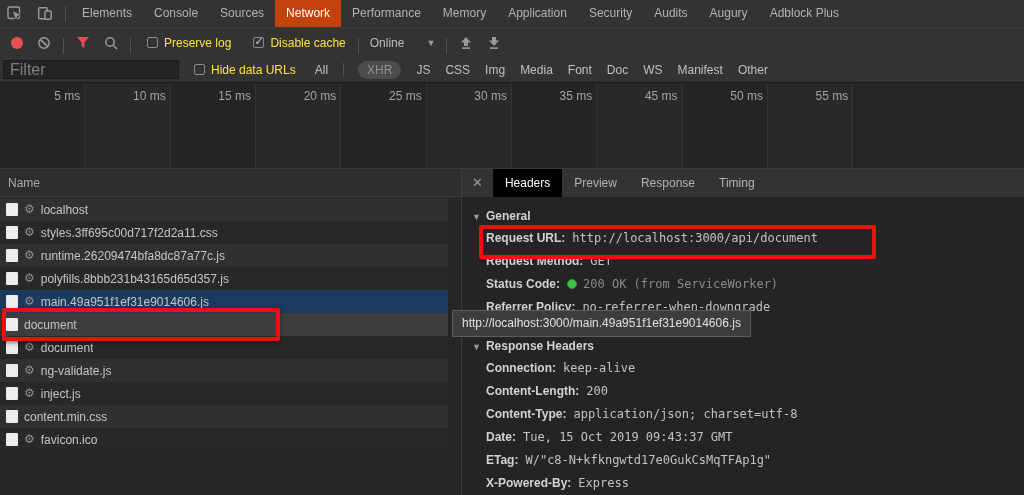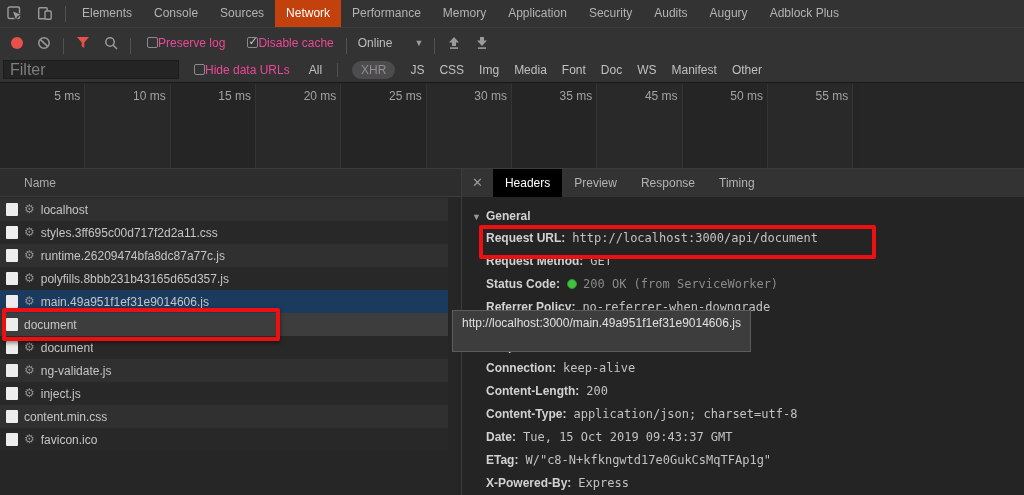--- a/index.html
+++ b/index.html
@@ -18,38 +18,38 @@
   .ticon svg { display:block; }
   .vdiv { width:1px; height:16px; background:#515151; margin:6px 5px 0 5px; }
   .tab { line-height:27px; padding:0 11px; color:#b3b3b3; white-space:nowrap; }
   .tab.active { background:#c2410c; color:#ffffff; }
   
   .toolbar { height:29px; background:#333333; display:flex; align-items:center; }
   .tbtn { display:flex; align-items:center; padding:0 7px; }
   .rec-dot { width:12px; height:12px; border-radius:50%; }
   .cb { width:11px; height:11px; border:1px solid #8b8b8b; border-radius:2px; display:inline-block; position:relative; flex:none; }
   .cb.checked::after { content:"\2713"; position:absolute; left:0px; top:-3px; font-size:11px; color:#cfcfcf; }
-  .tlabel { color:#ec4899; margin-left:0; white-space:nowrap; }
+  .tlabel { color:#fde047; margin-left:6px; white-space:nowrap; }
   .throttle { display:flex; align-items:center; color:#bdbdbd; padding:0 6px; }
   .throttle .caret { font-size:9px; color:#9a9a9a; margin-left:22px; }
   
   .filterbar { height:26px; background:#333333; display:flex; align-items:center; border-bottom:1px solid #191919; }
   .filter-input { width:176px; height:19px; margin-left:3px; background:#242424; border:1px solid #1c1c1c; color:#c5c5c5; font-family:"Liberation Sans",sans-serif; font-size:16px; padding:0 6px; outline:none; }
   .filter-input::placeholder { color:#7e7e7e; }
   .pills { display:flex; align-items:center; margin-left:12px; }
   .pill { color:#c0c0c0; padding:2px 0; margin-right:15px; white-space:nowrap;text-align:center; }
   .pill.selected { background:#4c4c4c; color:#928d93; border-radius:9px; padding:2px 9px; }
   .pill-div { width:1px; height:14px; background:#515151; margin-right:14px; }
   
   .timeline { position:absolute; top:84px; left:0; width:860px; height:84px; background:#252525; display:flex; overflow:hidden; }
   .band { flex:0 0 85.33px; border-right:1px solid #343434; color:#a3a3a3; text-align:right; padding:5px 4px 0 0; white-space:nowrap; }
   .band:nth-child(even) { background:#292929; }
   
   .name-panel { position:absolute; top:168px; left:0; width:462px; bottom:0; background:#262626; border-top:1px solid #3c3c3c; border-right:1px solid #3c3c3c; }
-  .np-header { height:28px; line-height:28px; padding-left:24px; color:#ababab; background:#2d2d2d; border-bottom:1px solid #3c3c3c; }
+  .np-header { height:28px; line-height:28px; padding-left:8px; color:#ababab; background:#2d2d2d; border-bottom:1px solid #3c3c3c; }
   .rows { position:absolute; top:29px; left:0; width:448px; }
   .row { height:23px; display:flex; align-items:center; padding-left:6px; gap:6px; color:#c5c5c5; white-space:nowrap; overflow:hidden; }
   .row.light { background:#303030; }
   .row.dark { background:#282828; }
   .row.selected { background:#1a3a5e; }
   .row.highlight { background:#3d3d3d; }
   .fileicon { width:12px; height:13px; background:#ededed; border-radius:1px; flex:none; }
   .gear { color:#8f8f8f; font-size:12px; line-height:13px; flex:none; }
   .rowlabel { overflow:hidden; text-overflow:ellipsis; }
   .redbox-row { position:absolute; left:2px; top:139px; width:278px; height:33px; border:4px solid #ee1010; border-radius:2px; z-index:30; box-shadow:0 2px 4px rgba(0,0,0,.45); }
@@ -63,21 +63,21 @@
   .sec + .sec { margin-top:16px; }
   .sec-h { height:22px; line-height:22px; color:#d2d2d2; font-weight:bold; }
   .tri { color:#9a9a9a; font-size:9px; margin-right:5px; font-weight:normal; }
   .hline { height:23px; line-height:23px; padding-left:14px; white-space:nowrap; overflow:hidden; }
   .hname { font-weight:bold; color:#d2d2d2; margin-right:7px; }
   .hval { font-family:"DejaVu Sans Mono", monospace; font-size:12px; color:#c2c2c2; }
   .hval.dim { color:#8a8a8a; }
   .dot { display:inline-block; width:10px; height:10px; border-radius:50%; background:#3fc341; border:1px solid #2d9431; vertical-align:-1px; margin-right:6px; }
   .redbox-url { position:absolute; left:17px; top:56px; width:397px; height:34px; border:4px solid #ee1010; border-radius:2px; z-index:30; }
   
-  .tooltip { position:absolute; left:452px; top:310px; height:42px; line-height:25px; background:#3d3d3d; border:1px solid #5c5c5c; padding:0 9px; color:#e0e0e0; z-index:50; white-space:nowrap; }
+  .tooltip { position:absolute; left:452px; top:310px; height:27px; line-height:25px; background:#3d3d3d; border:1px solid #5c5c5c; padding:0 9px; color:#e0e0e0; z-index:50; white-space:nowrap; }
 </style>
 </head>
 <body>
 
 <div>
 
   <div class="tabbar">
     <span class="ticon">
       <svg width="16" height="15" viewBox="0 0 16 15">
         <rect x="1" y="1" width="11.5" height="11.5" rx="1.5" fill="none" stroke="#9a9a9a" stroke-width="1.4"></rect>

